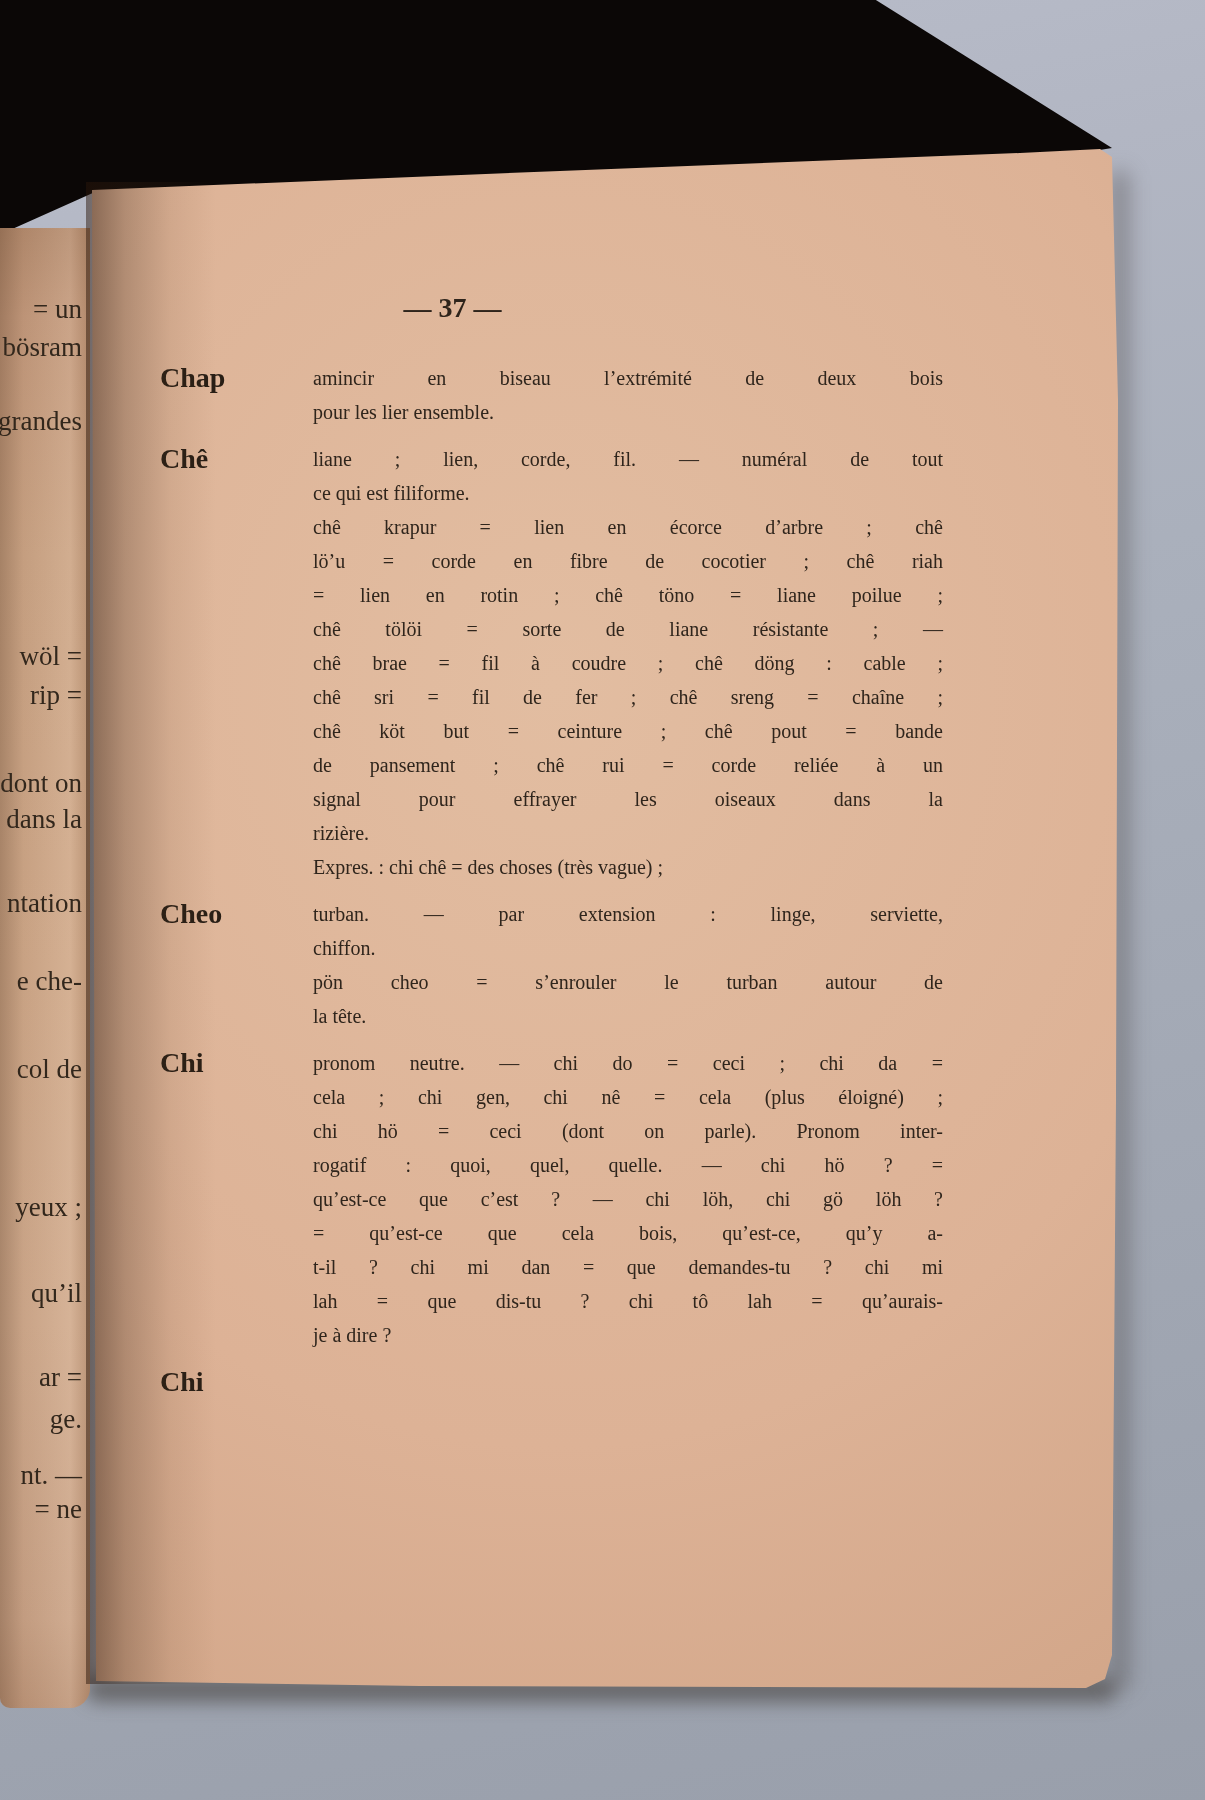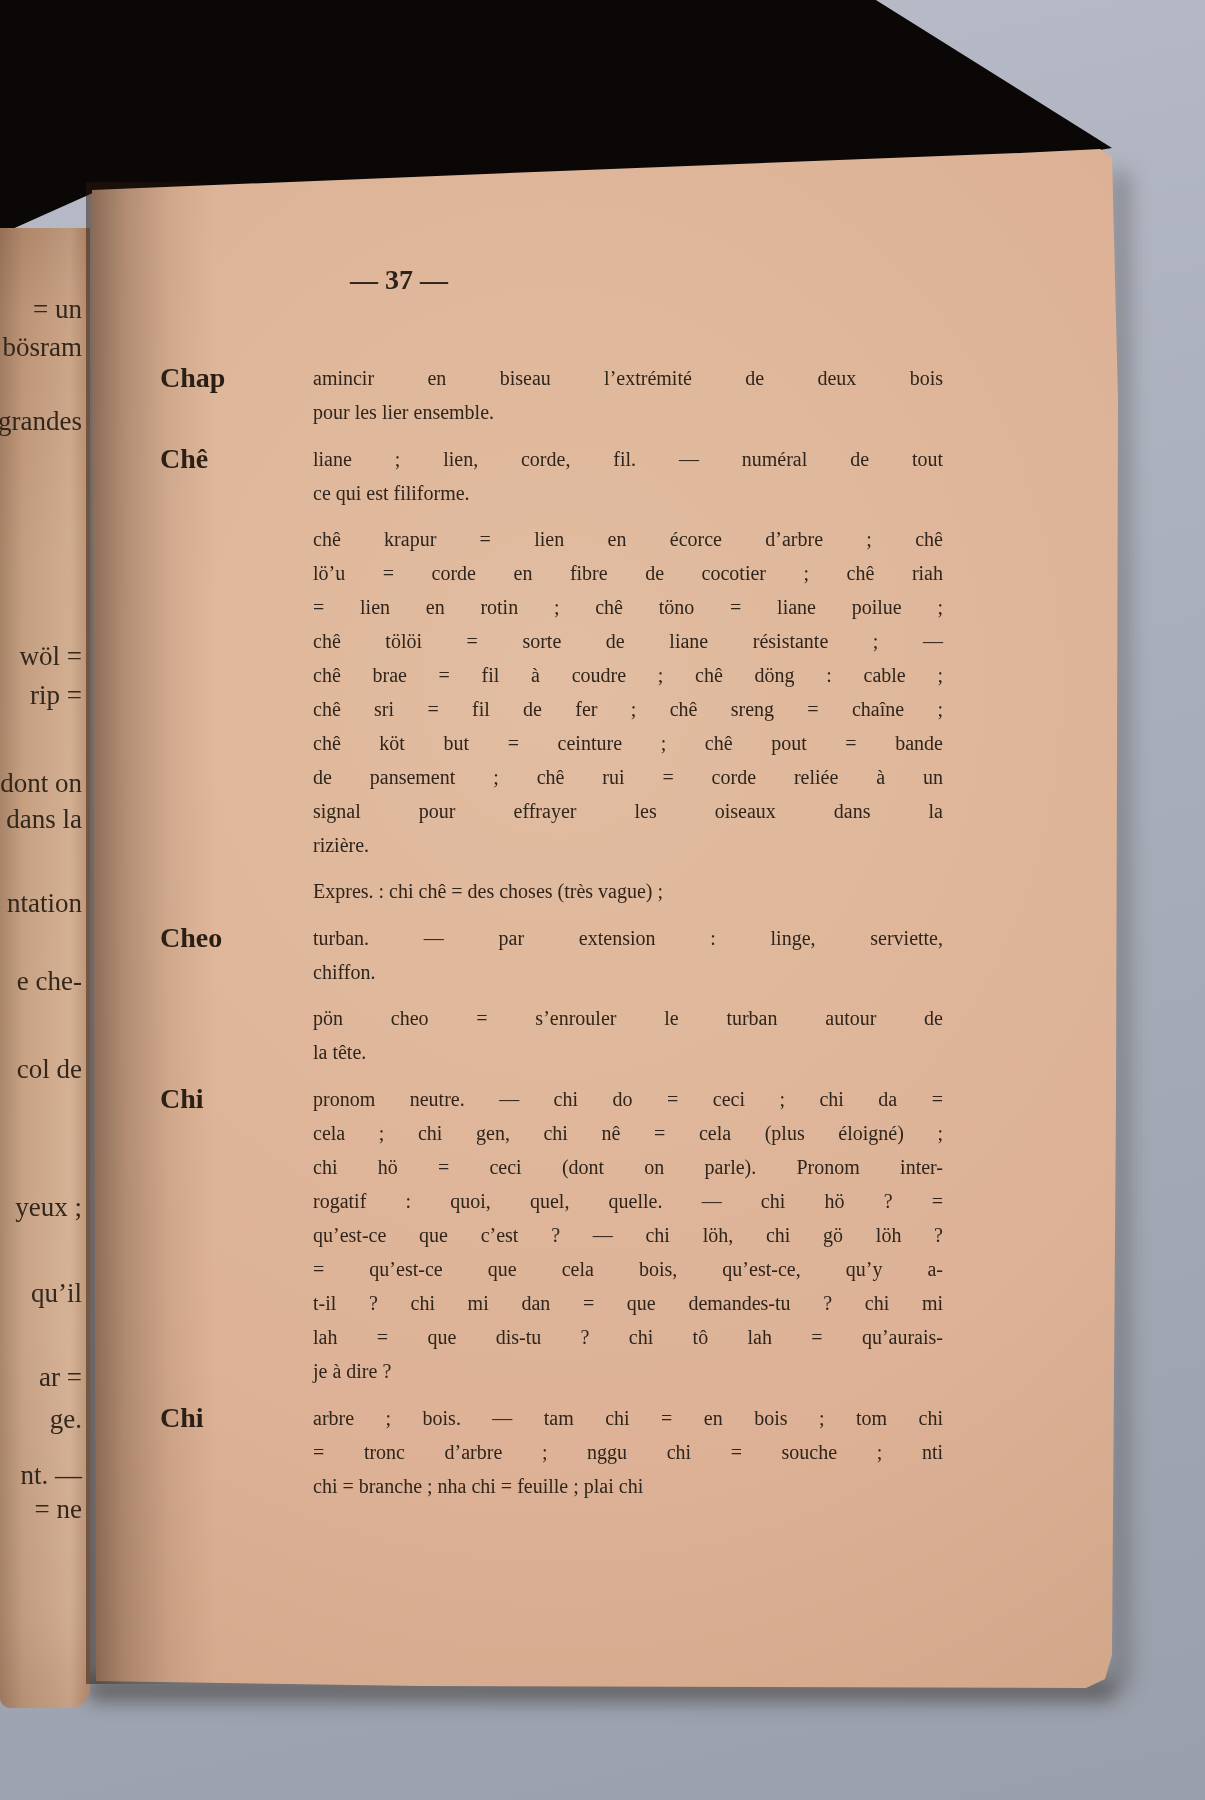--- a/index.html
+++ b/index.html
@@ -37,29 +37,29 @@
         linear-gradient(to bottom,rgba(48,26,12,0.36),rgba(48,26,12,0) 46px),
         linear-gradient(to left,rgba(112,78,52,0.5) 0px,rgba(112,78,52,0.16) 7px,rgba(255,240,220,0.2) 11px,rgba(255,240,220,0) 26px),
         linear-gradient(to top,rgba(112,75,48,0.3),rgba(112,75,48,0) 34px),
         radial-gradient(120% 92% at 45% 38%,#e2bda1 0%,#ddb296 46%,#d3a78a 70%,#c29474 100%);}
 
   .gutter-shadow{position:absolute;left:86px;top:182px;width:130px;height:1502px;
       background:linear-gradient(to right,rgba(42,22,10,0.5) 0%,rgba(62,38,20,0.28) 30%,rgba(90,58,32,0.1) 65%,rgba(90,58,32,0) 100%);
       pointer-events:none;}
 
   
-  .page-number{position:absolute;left:350px;top:263px;width:205px;
-      font-size:28px;line-height:34px;font-weight:bold;color:#2e241b;}
+  .page-number{position:absolute;left:350px;top:291px;width:205px;
+      text-align:center;font-size:28px;line-height:34px;font-weight:bold;color:#2e241b;}
   .entries{position:absolute;left:0;top:361px;width:1205px;color:#2f251c;}
   .entry{position:relative;}
   .entry + .entry{margin-top:13px;}
   .headword{position:absolute;left:160px;top:0;font-size:28px;line-height:34px;
       font-weight:bold;color:#281e15;}
   .definition{margin-left:313px;width:630px;font-size:20px;line-height:34px;}
-  .para + .para{margin-top:12px;}
+  .para + .para{}
   .line{text-align:justify;text-align-last:justify;white-space:normal;}
   .para .line:last-child{text-align-last:left;}
 </style>
 </head>
 <body>
 
 <div id="canvas">
   <div class="bg"></div>
   <div class="top-shadow"></div>
   <div class="page-shadow-bottom"></div>
@@ -144,25 +144,18 @@
               <div class="line">qu’est-ce que c’est ? — chi löh, chi gö löh ?</div>
               <div class="line">= qu’est-ce que cela bois, qu’est-ce, qu’y a-</div>
               <div class="line">t-il ? chi mi dan = que demandes-tu ? chi mi</div>
               <div class="line">lah = que dis-tu ? chi tô lah = qu’aurais-</div>
               <div class="line">je à dire ?</div>
             </div>
           </div>
         </div>
         <div class="entry">
           <span class="headword">Chi</span>
-          <div class="definition">
-            <div class="para">
-              <div class="line">arbre ; bois. — tam chi = en bois ; tom chi</div>
-              <div class="line">= tronc d’arbre ; nggu chi = souche ; nti</div>
-              <div class="line">chi = branche ; nha chi = feuille ; plai chi</div>
-            </div>
-          </div>
         </div>
       </div>
   </div>
 
   <div class="gutter-shadow"></div>
 </div>
 
 </body></html>

